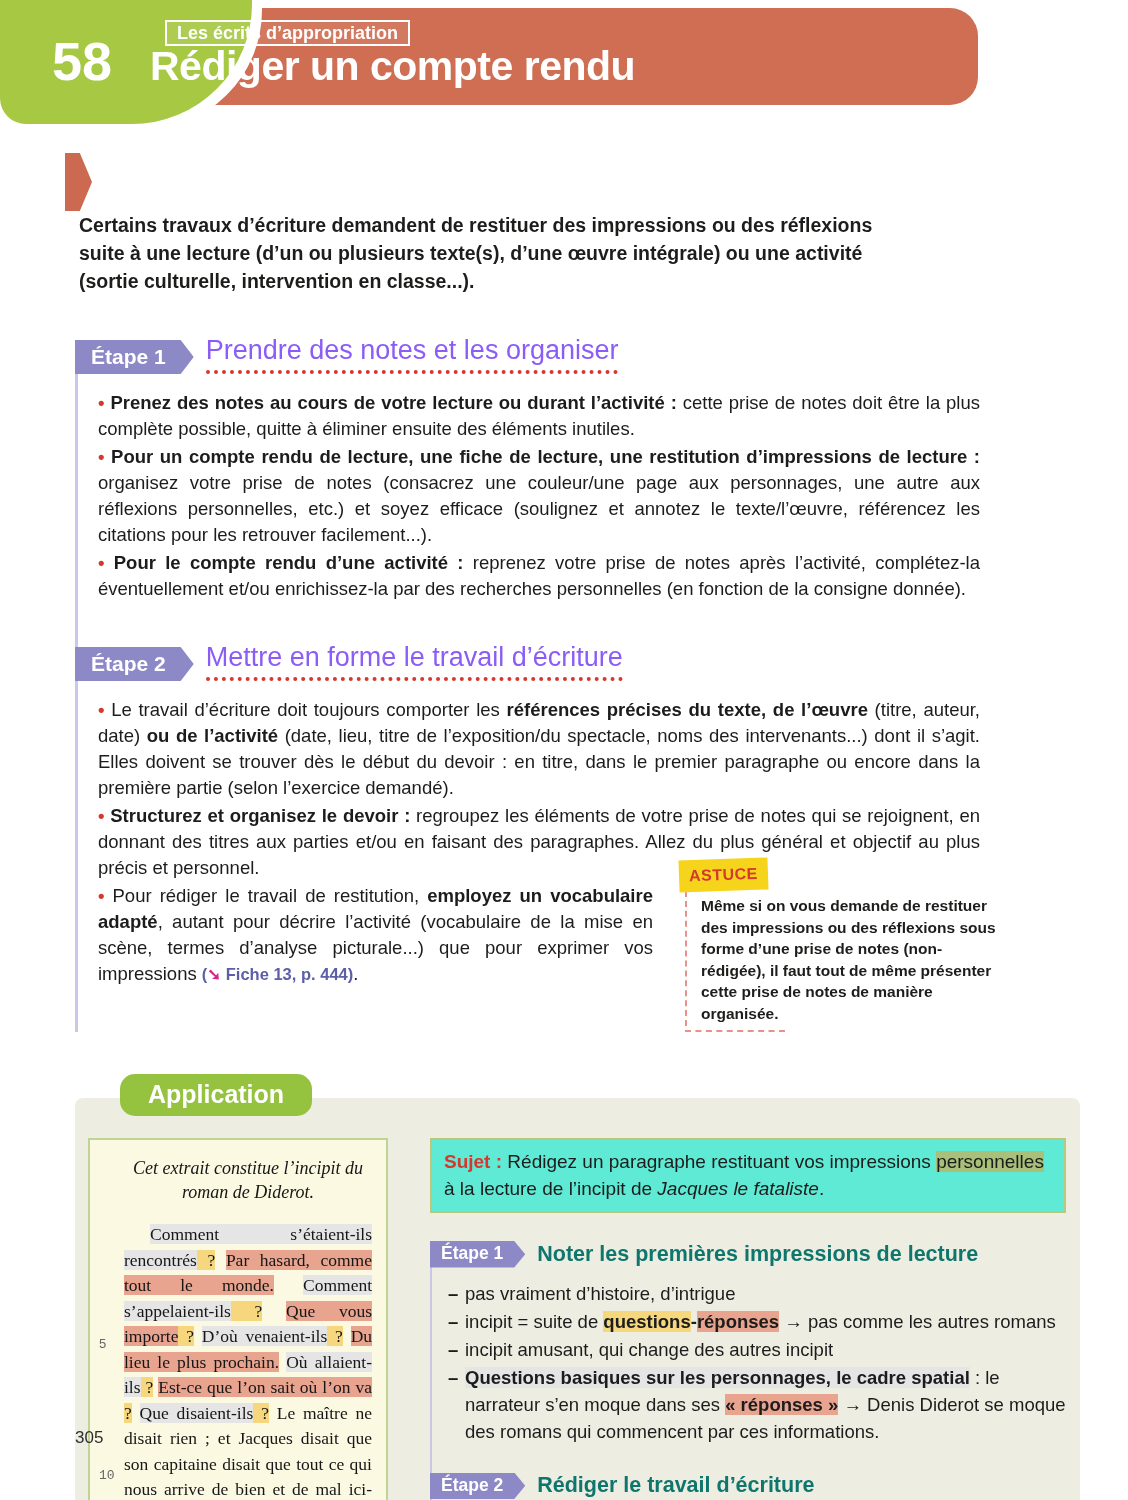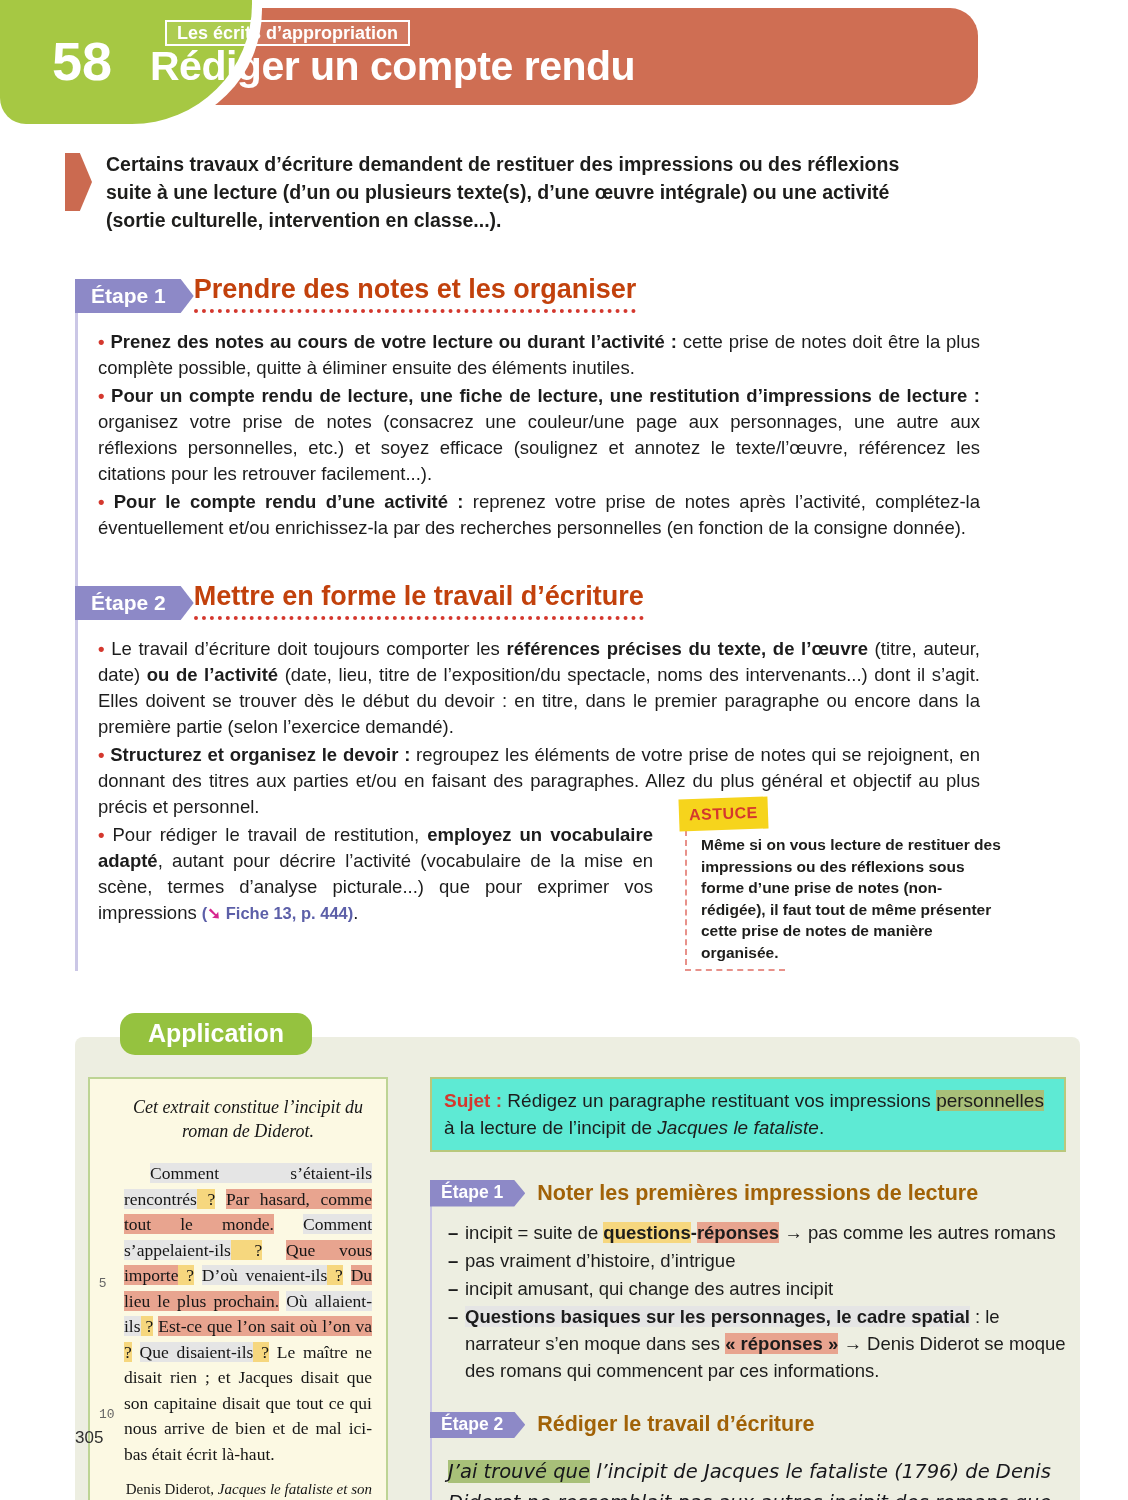--- a/index.html
+++ b/index.html
@@ -13,35 +13,35 @@
     background:#cf6e53;border-radius:8px 28px 28px 8px;z-index:1;}
   .green-blob{position:absolute;left:0;top:0;width:252px;height:124px;
     background:#a6c843;border-radius:0 0 120px 26px;box-shadow:10px 6px 0 #ffffff;z-index:2;}
   .chapter-num{position:absolute;left:52px;top:34px;z-index:3;color:#fff;
     font-size:54px;font-weight:bold;line-height:1;}
   .category-tag{position:absolute;left:165px;top:20px;z-index:3;color:#fff;
     border:2px solid #fff;padding:1px 10px 0;font-size:18px;font-weight:bold;background:rgba(255,255,255,0.08);}
   .page-title{position:absolute;left:150px;top:46px;z-index:3;color:#fff;
     font-size:41px;font-weight:bold;letter-spacing:-0.5px;line-height:1;}
   
-  .intro{display:flex;margin:22px 9px 0 65px;}
+  .intro{display:flex;margin:22px 9px 0 65px;flex-direction:column;}
   .intro-arrow{width:27px;height:58px;background:#cb6a50;flex-shrink:0;margin-top:3px;
     clip-path:polygon(0 0,55% 0,100% 50%,55% 100%,0 100%);}
   .intro-text{margin-left:14px;width:800px;font-size:19.5px;font-weight:bold;
     line-height:28px;color:#1d1d1b;}
   
   .section{position:relative;margin:42px 0 0 75px;width:905px;}
   .section::before{content:"";position:absolute;left:0;top:22px;width:3px;background:#cbc7e6;}
   .section.s1::before{bottom:-52px;}
   .section.s2::before{bottom:4px;}
   .etape-header{display:flex;align-items:flex-end;position:relative;z-index:2;}
   .badge{background:#8d89c7;color:#fff;font-weight:bold;font-size:21px;
     padding:6px 28px 7px 16px;line-height:1;
     clip-path:polygon(0 0,calc(100% - 13px) 0,100% 50%,calc(100% - 13px) 100%,0 100%);}
-  .etape-title{color:#c2410c;font-size:27px;font-weight:bold;
+  .etape-title{color:#8b5cf6;font-size:27px;font-weight:normal;margin-left:12px;
     line-height:1;padding-bottom:6px;border-bottom:4px dotted #d4382e;}
   .section-body{margin:16px 0 0 23px;font-size:18.5px;line-height:26px;text-align:justify;}
   .bullet{margin:0 0 2px 0;}
   .bullet::before{content:"\2022\00a0";color:#d4382e;font-weight:bold;}
   .b{font-weight:bold;}
   .i{font-style:italic;}
   .ref{color:#5c5fa8;font-weight:bold;font-size:16.5px;}
   .ref-arrow{color:#d6258e;font-weight:bold;font-size:16.5px;}
   .b3-row{display:flex;margin-top:2px;}
   .b3-left{width:555px;flex-shrink:0;}
@@ -77,21 +77,21 @@
     font-size:19px;line-height:26.5px;color:#1c1c1c;}
   .sujet-label{color:#d4382e;font-weight:bold;}
   .app-etape{position:relative;margin-top:28px;}
   .app-etape::before{content:"";position:absolute;left:0;top:12px;width:2px;background:#cbc7e6;}
   .app-etape.a1::before{bottom:-30px;}
   .app-etape.a2::before{bottom:-6px;}
   .app-etape-header{display:flex;align-items:center;position:relative;z-index:2;}
   .badge-small{background:#8d89c7;color:#fff;font-weight:bold;font-size:17.5px;
     padding:4px 22px 5px 11px;line-height:1;
     clip-path:polygon(0 0,calc(100% - 11px) 0,100% 50%,calc(100% - 11px) 100%,0 100%);}
-  .app-etape-title{font-size:21.5px;font-weight:bold;color:#a16207;margin-left:12px;}
+  .app-etape-title{font-size:21.5px;font-weight:bold;color:#0f766e;margin-left:12px;}
   .dash-list{margin:12px 0 0 18px;font-size:18.5px;line-height:27px;}
   .dash-item{position:relative;padding-left:17px;margin-bottom:1px;}
   .dash-item::before{content:"\2013";position:absolute;left:0;font-weight:bold;}
   .handwriting{margin:18px 0 0 18px;width:618px;font-size:19.5px;line-height:31px;
     font-style:italic;color:#17171c;font-family:"DejaVu Sans",sans-serif;}
   .page-number{position:absolute;left:75px;top:1428px;font-size:17px;color:#2e2e2e;}
 </style>
 </head>
 <body>
 
@@ -125,21 +125,21 @@
     <span class="badge">Étape 2</span>
     <span class="etape-title">Mettre en forme le travail d’écriture</span>
   </div>
   <div class="section-body">
     <p class="bullet"><span>Le travail d’écriture doit toujours comporter les </span><span class="b">références précises du texte, de l’œuvre</span><span> (titre, auteur, date) </span><span class="b">ou de l’activité</span><span> (date, lieu, titre de l’exposition/du spectacle, noms des intervenants...) dont il s’agit. Elles doivent se trouver dès le début du devoir : en titre, dans le premier paragraphe ou encore dans la première partie (selon l’exercice demandé).</span></p>
     <p class="bullet"><span class="b">Structurez et organisez le devoir : </span><span>regroupez les éléments de votre prise de notes qui se rejoignent, en donnant des titres aux parties et/ou en faisant des paragraphes. Allez du plus général et objectif au plus précis et personnel.</span></p>
     <div class="b3-row">
       <p class="bullet b3-left"><span>Pour rédiger le travail de restitution, </span><span class="b">employez un vocabulaire adapté</span><span>, autant pour décrire l’activité (vocabulaire de la mise en scène, termes d’analyse picturale...) que pour exprimer vos impressions </span><span class="ref">(</span><span class="ref-arrow">➘</span><span class="ref"> Fiche 13, p. 444)</span><span>.</span></p>
       <div class="astuce">
         <span class="astuce-tag">ASTUCE</span>
-        <div class="astuce-text">Même si on vous lecture de restituer des impressions ou des réflexions sous forme d’une prise de notes (non-rédigée), il faut tout de même présenter cette prise de notes de manière organisée.</div>
+        <div class="astuce-text">Même si on vous demande de restituer des impressions ou des réflexions sous forme d’une prise de notes (non-rédigée), il faut tout de même présenter cette prise de notes de manière organisée.</div>
       </div>
     </div>
   </div>
 </div>
 
 <div class="application">
   <div class="app-badge">Application</div>
 
   <div class="app-columns">
 
@@ -153,22 +153,22 @@
 
     <div class="right-col">
       <div class="sujet-box"><span class="sujet-label">Sujet : </span><span>Rédigez un paragraphe restituant vos impressions </span><span class="hl-gd">personnelles</span><span> à la lecture de l’incipit de </span><span class="i">Jacques le fataliste</span><span>.</span></div>
 
       <div class="app-etape a1">
         <div class="app-etape-header">
           <span class="badge-small">Étape 1</span>
           <span class="app-etape-title">Noter les premières impressions de lecture</span>
         </div>
         <div class="dash-list">
+          <div class="dash-item"><span>pas vraiment d’histoire, d’intrigue</span></div>
           <div class="dash-item"><span>incipit = suite de </span><span class="b hl-y">questions</span><span class="b">-</span><span class="b hl-s">réponses</span><span> → pas comme les autres romans</span></div>
-          <div class="dash-item"><span>pas vraiment d’histoire, d’intrigue</span></div>
           <div class="dash-item"><span>incipit amusant, qui change des autres incipit</span></div>
           <div class="dash-item"><span class="b hl-g">Questions basiques sur les personnages, le cadre spatial</span><span> : le narrateur s’en moque dans ses </span><span class="b hl-s">« réponses »</span><span> → Denis Diderot se moque des romans qui commencent par ces informations.</span></div>
         </div>
       </div>
 
       <div class="app-etape a2">
         <div class="app-etape-header">
           <span class="badge-small">Étape 2</span>
           <span class="app-etape-title">Rédiger le travail d’écriture</span>
         </div>

